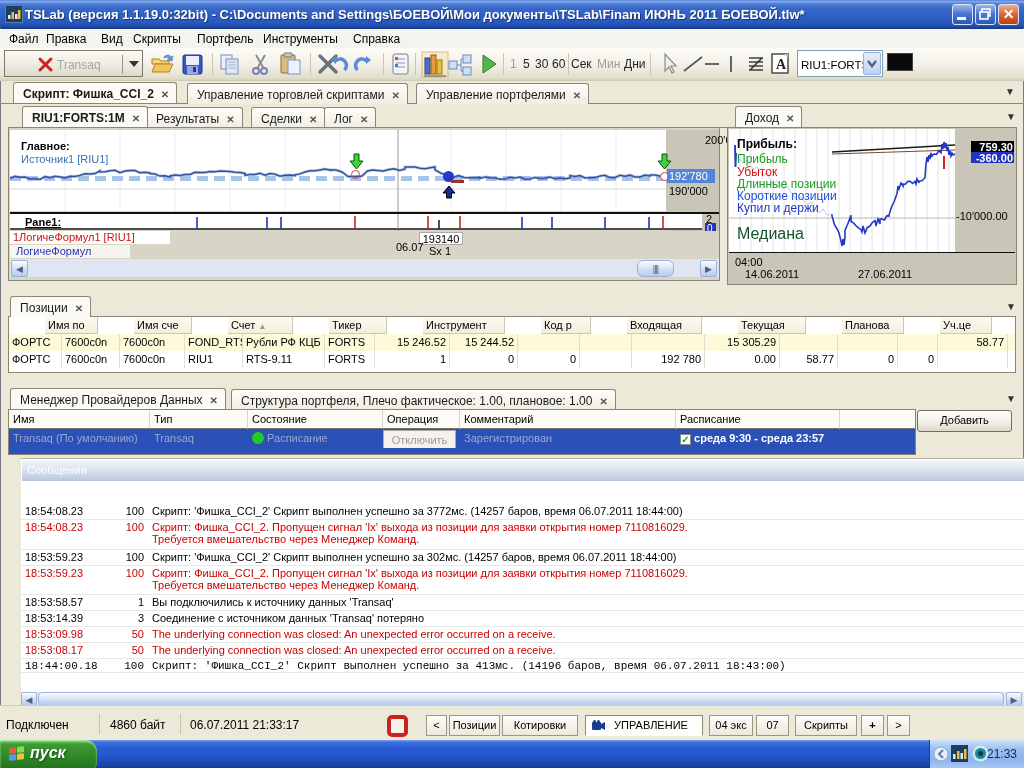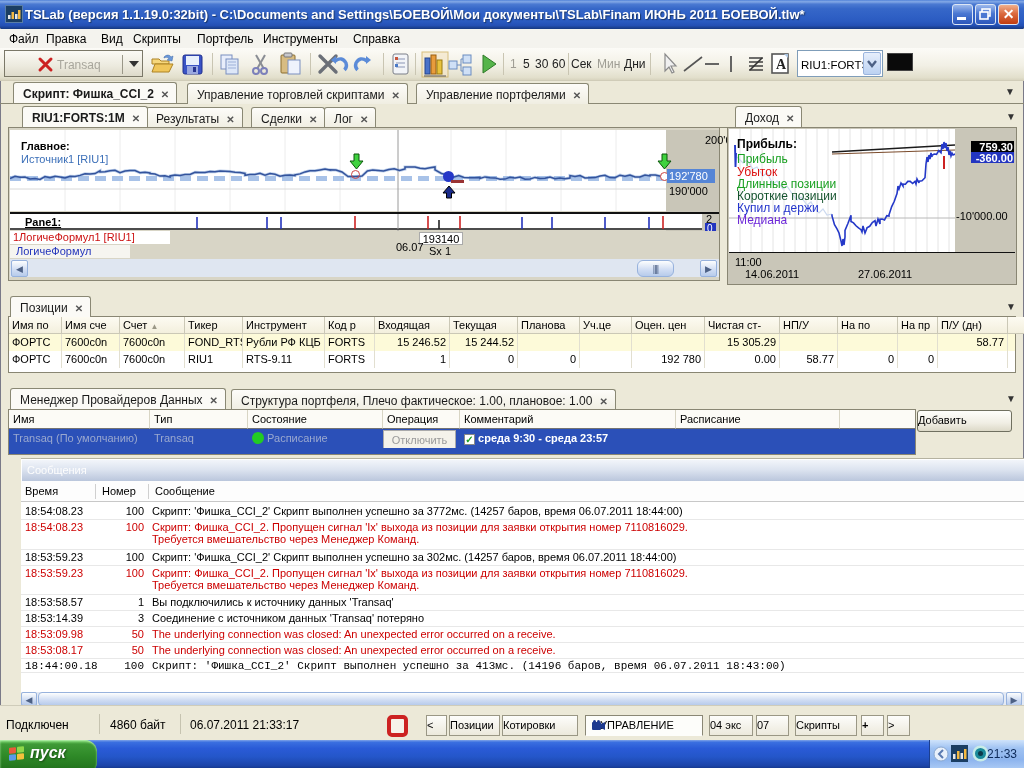--- a/index.html
+++ b/index.html
@@ -23,21 +23,21 @@
 .tab .x{color:#555;font-weight:bold;margin-left:7px;font-size:10px;}
 .tabsel{background:#fbfaf6;font-weight:bold;z-index:3;}
 .tabline{position:absolute;height:1px;background:#8a8874;}
 
 .panel{position:absolute;border:1px solid #898673;background:#d8d5c6;}
 
 .sbbtn{position:absolute;background:linear-gradient(180deg,#fdfefe,#cfdcf3 60%,#b7cbeb);border:1px solid #97b2dd;border-radius:2px;color:#4d6185;font-size:9px;text-align:center;}
 
 #statusbar{left:0;top:705px;width:1024px;height:35px;background:#ece9d8;border-top:1px solid #cfccba;}
 .stsep{position:absolute;top:8px;width:1px;height:20px;background:#c6c3b0;}
-.sbtn{position:absolute;top:9px;height:21px;background:linear-gradient(180deg,#fdfdfb,#ece9dc);border:1px solid #9a9785;font-size:11px;text-align:left;padding-top:3px;}
+.sbtn{position:absolute;top:9px;height:21px;background:linear-gradient(180deg,#fdfdfb,#ece9dc);border:1px solid #9a9785;font-size:11px;text-align:center;padding-top:3px;}
 
 #taskbar{left:0;top:740px;width:1024px;height:28px;background:linear-gradient(180deg,#7fa4e8 0%,#3a6fe0 8%,#2a5bd7 30%,#2456c9 60%,#1c44a8 92%,#163a8f 100%);}
 </style></head><body>
 
 <div class="abs" id="titlebar"></div>
 <div class="abs" id="titleicon">
 <svg width="16" height="16" viewBox="0 0 16 16">
       <rect x="2" y="9" width="2.5" height="4" fill="#e8e8e8"></rect>
       <rect x="5.5" y="6" width="2.5" height="7" fill="#f4b942"></rect>
       <rect x="9" y="8" width="2.5" height="5" fill="#e8e8e8"></rect>
@@ -334,41 +334,41 @@
   <polyline fill="none" stroke="#2438c8" stroke-width="1.9" points="6,16 6.5,38 7,24"></polyline>
       <polyline fill="none" stroke="#2438c8" stroke-width="1.6" points="103.0,85.3 103.0,87.0 105.5,95.7 108.0,99.8 110,104 112,112 113,117 114,110 115,116 116,108 116.0,101.4 119.0,94.2 122.0,86.2 122.0,92.5 124.5,93.9 127.0,96.8 129.5,98.9 132.0,100.7 133,103 134,97 136,104 138,99 138.0,98.7 140.7,97.3 143.3,93.5 146.0,91.6 147,97 149,90 151,95 151.0,90.2 153.2,90.0 155.5,90.9 157.8,86.6 160.0,87.1 160.0,85.8 162.7,77.6 165.3,72.3 168.0,64.5 169,57 170,60 172,54 174,57 174.0,55.2 176.4,55.3 178.8,52.4 181.2,52.4 183.6,54.5 186.0,52.3 187,55 188,50 190,54 190.0,52.1 193.0,51.7 196.0,48.7 197,35 198,28 199,33 200,26 201,30 202,24 203,28 203.0,26.3 205.2,25.0 207.5,25.4 209.8,21.6 212.0,23.8 213,15 214,20 215,13 216,19 217,14 218,22 219,18 220,26 221,22 222,27 223,24 224,26 226,25"></polyline>
 
   <line x1="215" y1="27" x2="215" y2="40" stroke="#cc2222" stroke-width="2"></line>
  </svg>
 
  <div class="abs" style="left:9px;top:9px;font-weight:bold;font-size:12px;">Прибыль:</div>
  <div class="abs" style="left:9px;top:24px;color:#18a020;font-size:12px;">Прибыль</div>
  <div class="abs" style="left:9px;top:37px;color:#dd1111;font-size:12px;">Убыток</div>
  <div class="abs" style="left:9px;top:49px;color:#18a020;font-size:12px;">Длинные позиции</div>
- <div class="abs" style="left:9px;top:61px;color:#14532d;font-size:12px;">Короткие позиции</div>
+ <div class="abs" style="left:9px;top:61px;color:#1d4ed8;font-size:12px;">Короткие позиции</div>
  <div class="abs" style="left:9px;top:73px;color:#2233cc;font-size:12px;">Купил и держи</div>
- <div class="abs" style="left:9px;top:85px;color:#6d28d9;font-size:12px;">Медиана</div>
+ <div class="abs" style="left:9px;top:97px;color:#14532d;font-size:16px;">Медиана</div>
 
  <div class="abs" style="left:243px;top:13px;width:43px;height:11px;background:#000;color:#fff;font-weight:bold;font-size:11px;text-align:right;padding-right:1px;">759.30</div>
  <div class="abs" style="left:243px;top:24px;width:43px;height:11px;background:#2335c0;color:#fff;font-weight:bold;font-size:11px;text-align:right;padding-right:1px;">-360.00</div>
  <div class="abs" style="left:228px;top:82px;font-size:11px;">-10'000.00</div>
 
  <div class="abs" style="left:1px;top:124px;width:286px;height:1px;background:#111;"></div>
- <div class="abs" style="left:7px;top:128px;font-size:11px;">11:00</div>
+ <div class="abs" style="left:7px;top:128px;font-size:11px;">04:00</div>
  <div class="abs" style="left:17px;top:140px;font-size:11px;">14.06.2011</div>
  <div class="abs" style="left:130px;top:140px;font-size:11px;">27.06.2011</div>
 </div>
 
 <div class="abs tab tabsel" style="left:10px;top:296px;font-weight:normal;">Позиции<span class="x">✕</span></div>
 <div class="abs" style="left:1006px;top:301px;color:#333;font-size:10px;">▼</div>
 <div class="abs" id="positions" style="left:8px;top:316px;width:1008px;height:57px;border:1px solid #898673;background:#fff;">
 <style>
 .prow{display:flex;width:1006px;}
 .prow div{flex:0 0 auto;border-right:1px solid #e2dfd0;padding:2px 3px 0 3px;height:17px;overflow:hidden;white-space:nowrap;}
-.phead div{border-right:1px solid #cbc8b6;border-bottom:1px solid #cbc8b6;background:linear-gradient(180deg,#fdfbf2,#f3efdd);}
+.phead div{border-right:1px solid #cbc8b6;border-bottom:1px solid #cbc8b6;background:linear-gradient(180deg,#fdfbf2,#f3efdd);margin-left:36px;}
 .num{text-align:right;}
 .c0{width:53px}.c1{width:58px}.c2{width:65px}.c3{width:58px}.c4{width:82px}.c5{width:50px}.c6{width:75px}.c7{width:68px}.c8{width:62px}.c9{width:52px}.c10{width:73px}.c11{width:75px}.c12{width:58px}.c13{width:60px}.c14{width:40px}.c15{width:70px}.c16{width:67px;border-right:none!important}
 </style>
 <div class="prow phead">
  <div class="c0">Имя по</div>
       <div class="c1">Имя сче</div>
       <div class="c2">Счет <span style="color:#9a9786;font-size:8px;">▲</span></div>
       <div class="c3">Тикер</div>
       <div class="c4">Инструмент</div>
       <div class="c5">Код р</div>
@@ -443,45 +443,39 @@
       <div class="m5">Расписание</div>
       <div class="m6"></div>
 </div>
 <div class="mrow" style="background:#2b50b8;color:#9aa8cf;height:25px;position:relative;">
  <div class="m0">Transaq (По умолчанию)</div>
       <div class="m1">Transaq</div>
  <div class="m2"><span style="display:inline-block;width:12px;height:12px;border-radius:50%;background:#22cc22;vertical-align:-2px;"></span> Расписание</div>
  <div class="m3" style="padding:0;">
         <div style="margin-top:1px;width:73px;height:19px;background:#f4f2ea;border:1px solid #aaa;color:#9a9a9a;text-align:center;padding-top:3px;">Отключить</div>
       </div>
+ <div class="m4">Зарегистрирован</div>
  <div class="m5" style="color:#fff;font-weight:bold;"><span style="display:inline-block;width:11px;height:11px;background:#fff;border:1px solid #888;color:#18a020;font-size:10px;line-height:10px;text-align:center;vertical-align:-1px;">✓</span> среда 9:30 - среда 23:57</div>
  <div class="m6"></div>
 </div>
 </div>
 <div class="abs sbtn" style="left:917px;top:410px;width:95px;height:22px;background:linear-gradient(180deg,#fefefb,#f0eee4 60%,#dcd9c8);border:1px solid #707060;border-radius:3px;">Добавить</div>
 
 <div class="abs" id="messages" style="left:0;top:458px;width:1024px;height:247px;background:#fff;border-top:1px solid #b5b2a0;margin-left:21px;">
 <style>
 .lrow{position:relative;width:1003px;border-bottom:1px solid #e8e8e8;overflow:hidden;}
 .lrow .t{position:absolute;left:4px;top:1px;}
 .lrow .n{position:absolute;left:77px;top:1px;width:46px;text-align:right;}
 .lrow .m{position:absolute;left:131px;top:1px;right:2px;}
 .red{color:#cc0000;}
 .green{color:#1e8a1e;}
 </style>
  <div class="abs" style="left:1px;top:1px;width:1022px;height:21px;background:linear-gradient(180deg,#f2f5fa 0%,#dde4f0 45%,#bac6dc 100%);">
   <span style="position:absolute;left:5px;top:4px;color:#fdfdfd;font-size:11px;">Сообщения</span>
   <span style="position:absolute;right:8px;top:4px;color:#333;font-size:11px;font-weight:bold;">✕</span>
- </div>
- <div class="abs" style="left:0;top:22px;width:1003px;height:21px;border-bottom:1px solid #c8c8c8;background:#fdfdfd;">
-  <span style="position:absolute;left:4px;top:4px;">Время</span>
-  <div style="position:absolute;left:74px;top:3px;width:1px;height:15px;background:#d0d0d0;"></div>
-  <span style="position:absolute;left:81px;top:4px;">Номер</span>
-  <div style="position:absolute;left:127px;top:3px;width:1px;height:15px;background:#d0d0d0;"></div>
-  <span style="position:absolute;left:134px;top:4px;">Сообщение</span>
  </div>
  <div class="abs" style="left:0;top:45px;width:1003px;">
   <div class="lrow" style="height:16px;">
         <span class="t">18:54:08.23</span>
         <span class="n">100</span>
         <span class="m">Скрипт: 'Фишка_CCI_2' Скрипт выполнен успешно за 3772мс. (14257 баров, время 06.07.2011 18:44:00)</span>
       </div>
   <div class="lrow red" style="height:30px;">
         <span class="t">18:54:08.23</span>
         <span class="n">100</span>

